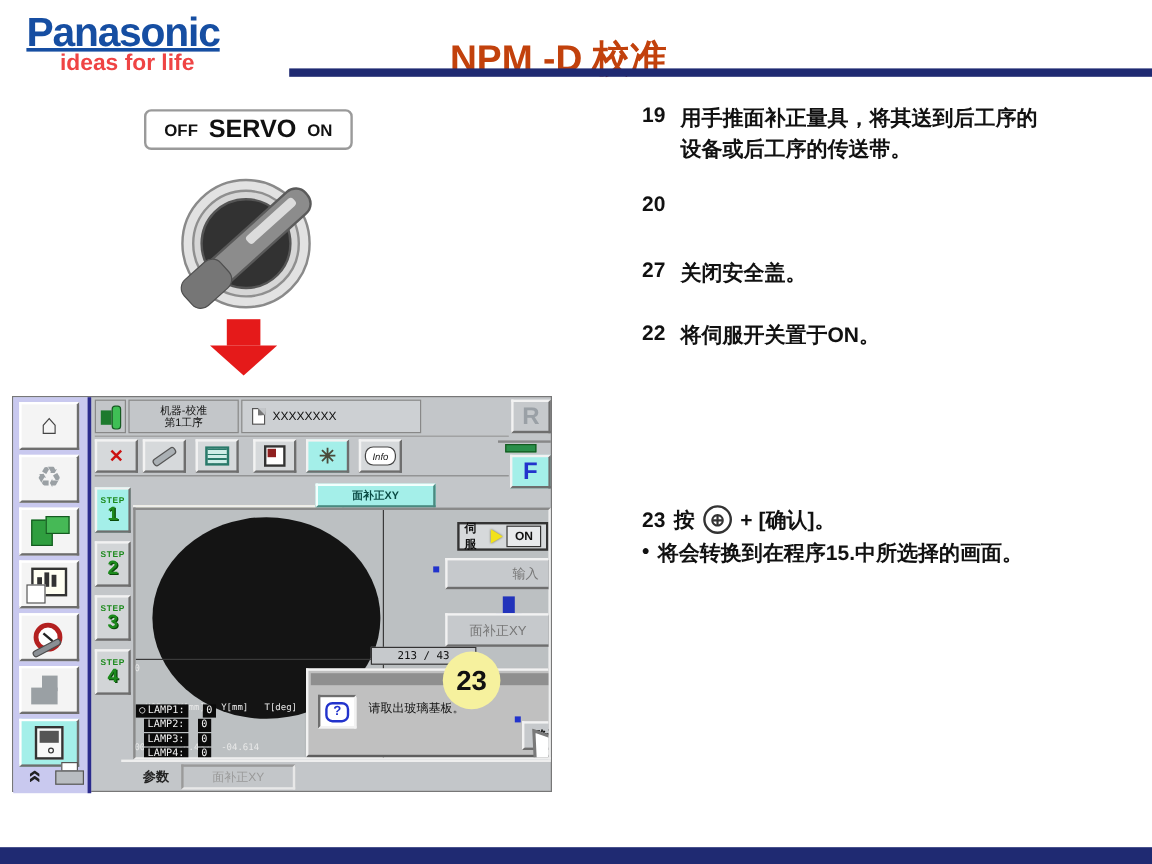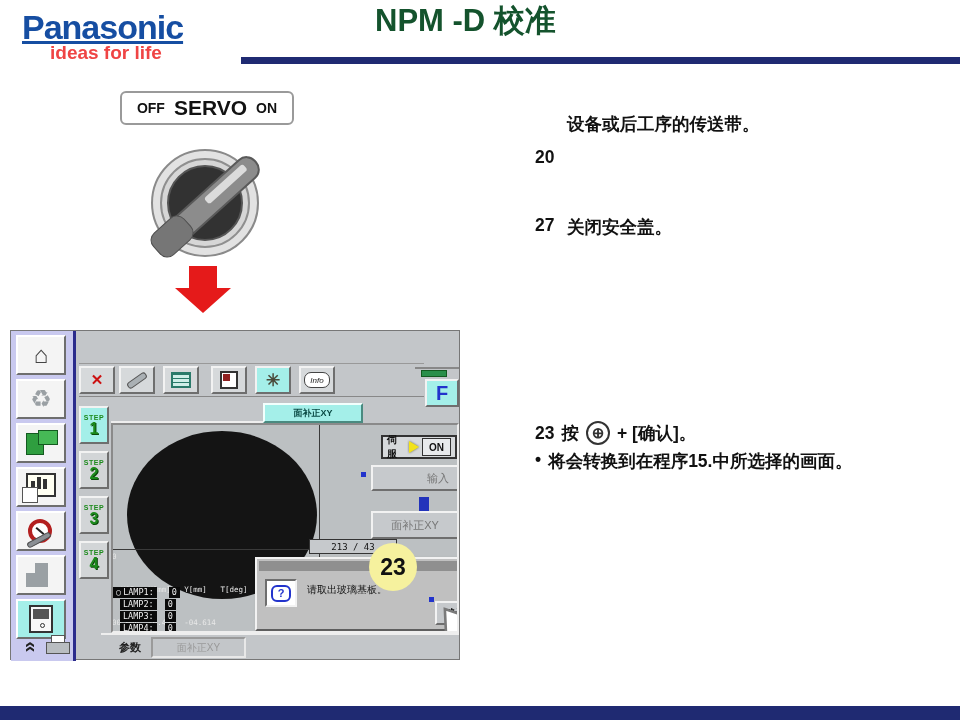--- a/index.html
+++ b/index.html
@@ -4,21 +4,21 @@
 <style>
   html,body{margin:0;padding:0;background:#e8e8e8;}
   *{box-sizing:border-box;}
   .slide{position:relative;width:960px;height:720px;background:#ffffff;overflow:hidden;
          font-family:"Liberation Sans",sans-serif;color:#111;}
   .abs{position:absolute;}
 
   
   .brand{left:22px;top:8px;font-size:34px;font-weight:bold;color:#164ea2;letter-spacing:-1px;text-decoration:underline;}
   .tagline{left:50px;top:42px;font-size:19px;font-weight:bold;color:#ef4444;}
-  .page-title{left:375px;top:0;font-size:31px;font-weight:bold;color:#14532d;white-space:nowrap;}
+  .page-title{left:375px;top:28px;font-size:31px;font-weight:bold;color:#c2410c;white-space:nowrap;}
   .title-rule{left:241px;top:57px;width:719px;height:7px;background:#1f2a72;}
   .bottom-rule{left:0;top:706px;width:960px;height:14px;background:#1f2a72;}
 
   
   .servo-box{left:120px;top:91px;width:174px;height:34px;background:#fff;border:2px solid #9a9a9a;
              border-radius:6px;display:flex;align-items:center;justify-content:center;gap:9px;}
   .servo-box .small{font-size:14px;font-weight:bold;}
   .servo-box .big{font-size:21px;font-weight:bold;}
   .knob{left:151px;top:149px;width:108px;height:108px;border-radius:50%;background:#e2e2e2;border:2px solid #8a8a8a;}
   .knob-ring{left:7px;top:7px;width:90px;height:90px;border-radius:50%;background:#d6d6d6;border:2px solid #8f8f8f;}
@@ -195,27 +195,35 @@
     <div class="abs knob-ring"></div>
     <div class="abs knob-core"></div>
     <div class="abs lever">
       <div class="abs lever-handle"></div>
       <div class="abs lever-stripe"></div>
     </div>
   </div>
   <div class="abs red-arrow-stem"></div>
   <div class="abs red-arrow-head"></div>
 
+  <div class="abs step" style="top:86px;">
+    <span class="num">19</span>
+    <span>用手推面补正量具，将其送到后工序的</span>
+  </div>
   <div class="abs step-cont" style="top:112px;">设备或后工序的传送带。</div>
-  <div class="abs step" style="top:147px;justify-content:space-between;">
+  <div class="abs step" style="top:160px;justify-content:space-between;">
     <span class="num">20</span>
   </div>
   <div class="abs step" style="top:215px;">
     <span class="num">27</span>
     <span>关闭安全盖。</span>
+  </div>
+  <div class="abs step" style="top:267px;">
+    <span class="num">22</span>
+    <span>将伺服开关置于ON。</span>
   </div>
   <div class="abs step23">
     <span>23</span>
     <span>按</span>
     <span class="target-icon">⊕</span>
     <span>+ [确认]。</span>
   </div>
   <div class="abs bullet-line">
     <span>•</span>
     <span>将会转换到在程序15.中所选择的画面。</span>
@@ -267,20 +275,35 @@
         </span>
       </div>
       <div class="abs collapse">
         <span>»</span>
       </div>
       <div class="abs printer">
         <span><span class="pr-paper"></span><span class="pr-body"></span></span>
       </div>
     </div>
 
+    <div class="abs topbar">
+      <div class="abs plug-box">
+        <span class="plug-a"></span>
+        <span class="plug-b"></span>
+      </div>
+      <div class="abs mtitle">
+        <span>机器-校准</span>
+        <span>第1工序</span>
+      </div>
+      <div class="abs docbox">
+        <span class="doc-icon"></span>
+        <span>XXXXXXXX</span>
+      </div>
+      <div class="abs r-btn">R</div>
+    </div>
 
     <div class="abs toolbar">
       <div class="tool-btn" style="left:0;">
         <span class="redx">✕</span>
       </div>
       <div class="tool-btn" style="left:40px;">
         <span class="wrench2"></span>
       </div>
       <div class="tool-btn" style="left:84px;">
         <span class="grid-ic"></span>

